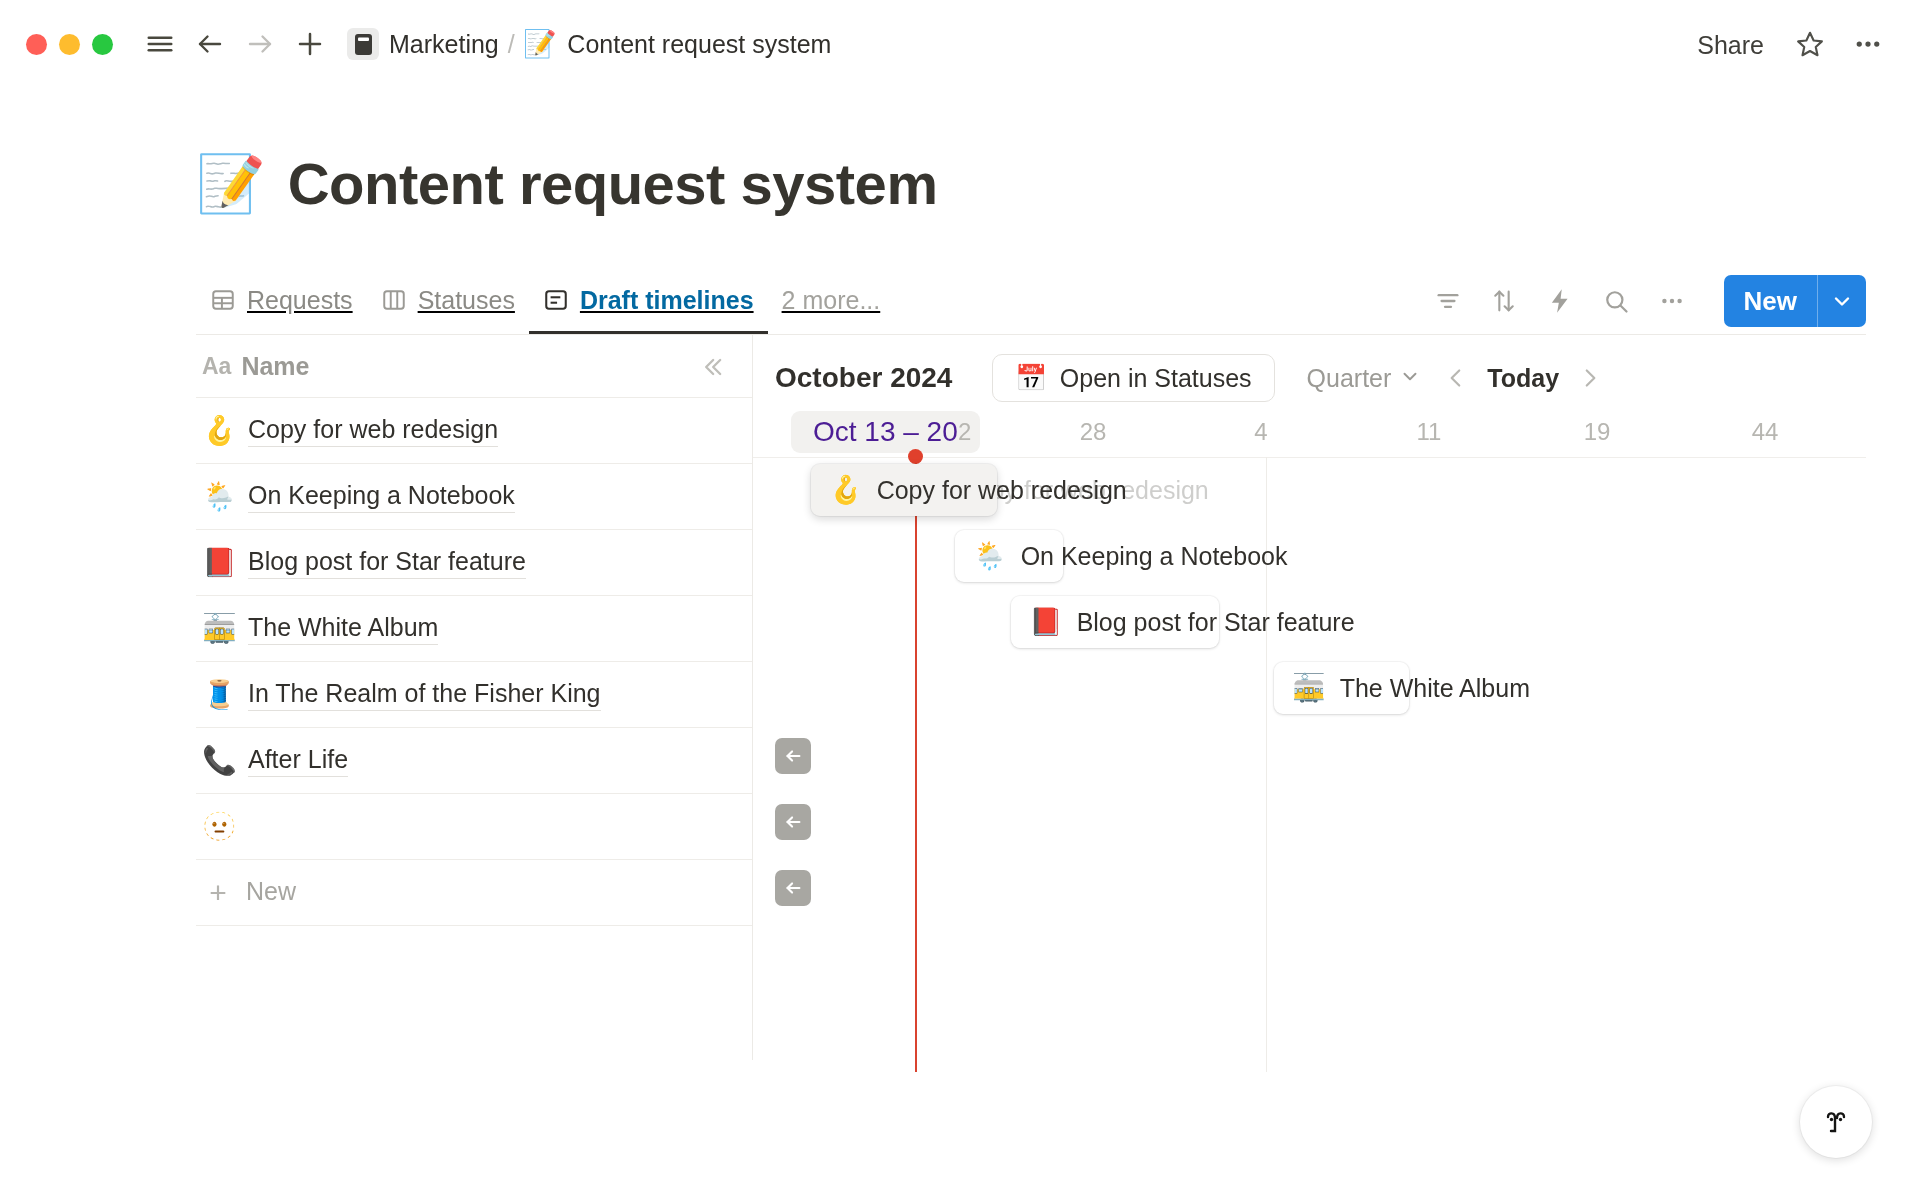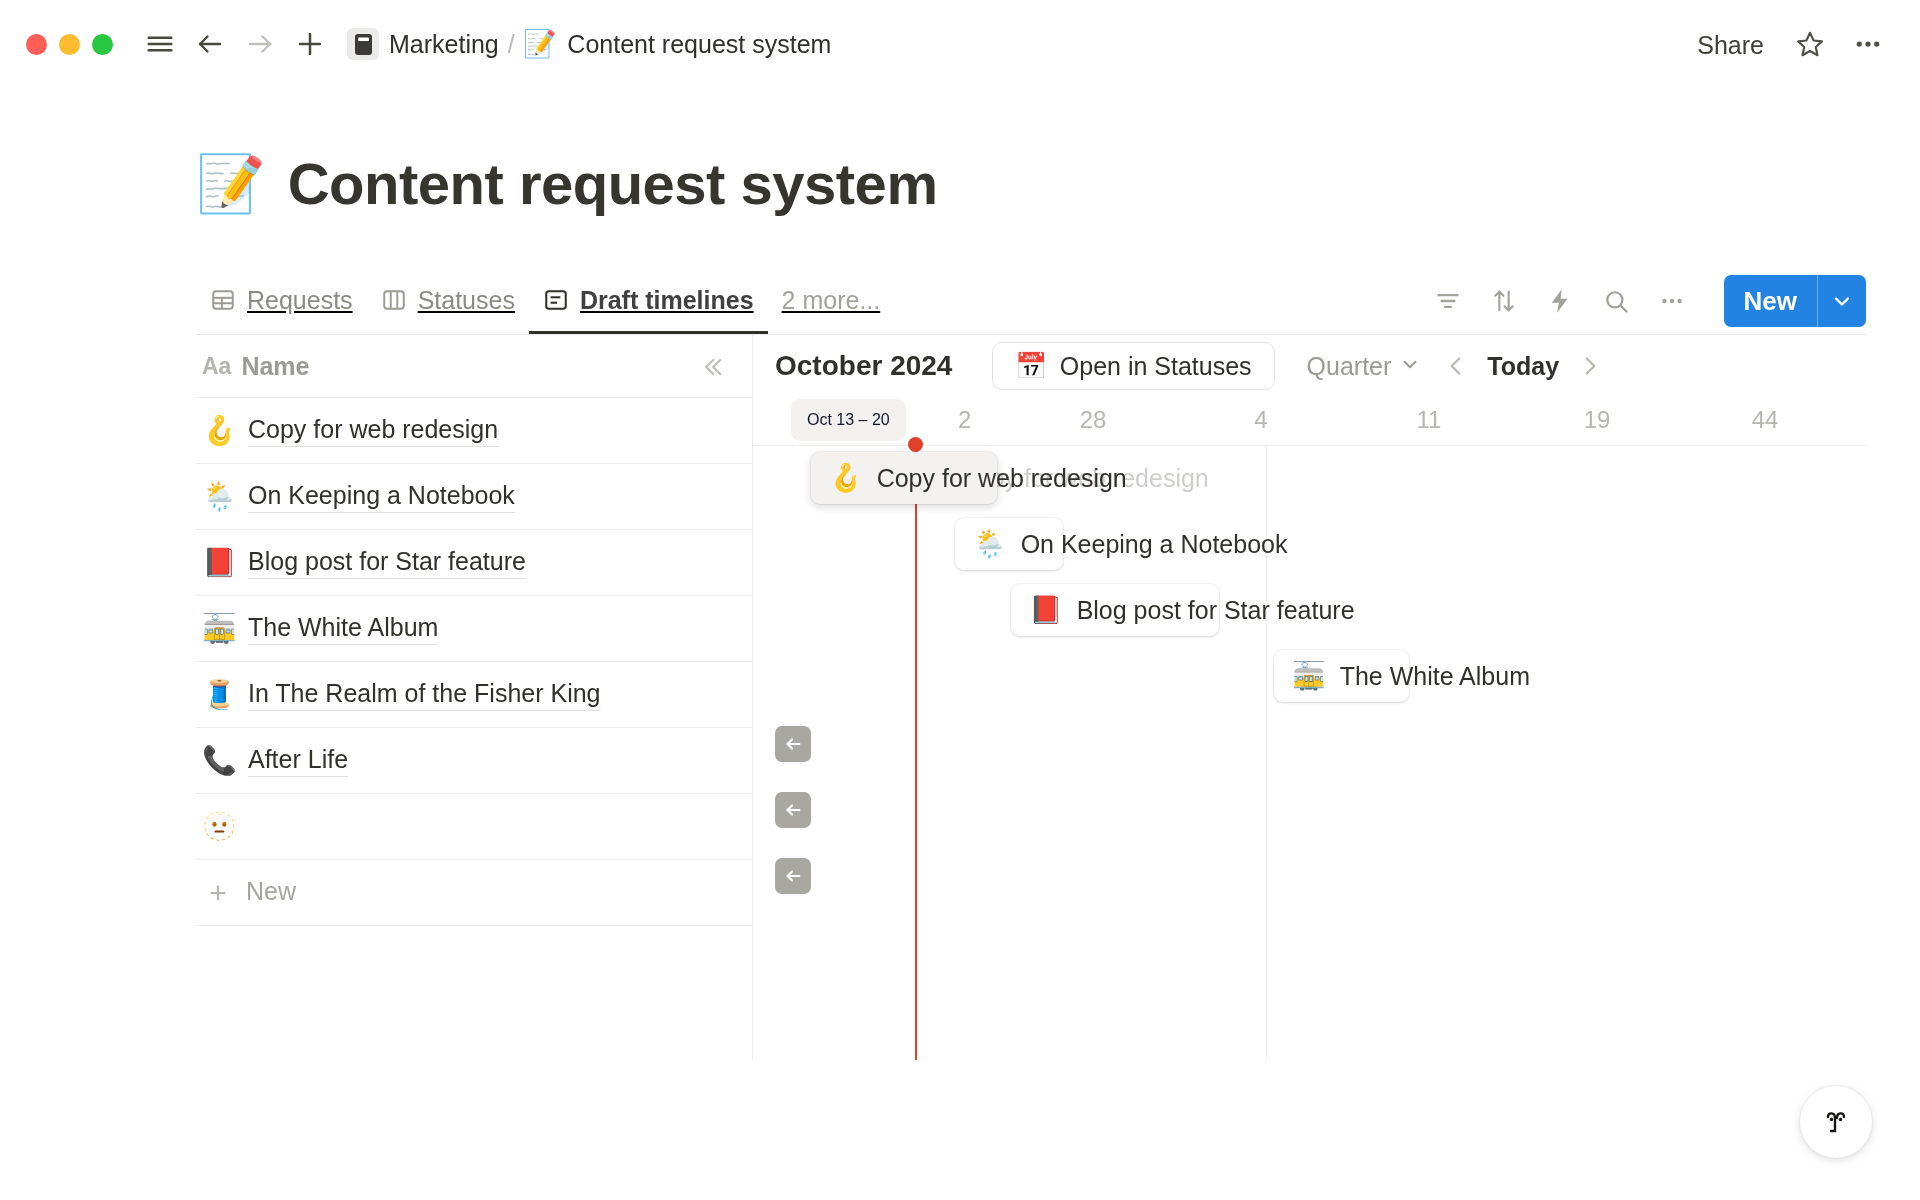--- a/index.html
+++ b/index.html
@@ -123,21 +123,21 @@
     display: flex;
     align-items: center;
     gap: 11px;
     height: 70px;
     padding: 0 14px;
     font-size: 25px;
     color: #8b8a85;
     position: relative;
   }
   .tab .tab-ico { display: flex; color: #9b9a95; }
-  .tab.active { color: #404040; font-weight: bold; }
+  .tab.active { color: #0369a1; font-weight: bold; }
   .tab.active .tab-ico { color: #32302c; }
   .tab.active::after {
     content: "";
     position: absolute;
     left: 0; right: 0; bottom: 0;
     height: 4px;
     background: #32302c;
   }
   .tab-more {
     font-size: 25px;
@@ -257,21 +257,21 @@
   }
   .lrow.newrow .plus { font-size: 30px; color: #b5b4af; width: 32px; text-align: center; }
   .lrow.newrow .nm { border: none; color: #a6a5a0; }
   .list-bottom {
     position: absolute;
     left: 0; width: 556px; height: 1px;
     background: #eeece8;
   }
 
   
-  .tl { position: absolute; top: 0; left: 557px; width: 1113px; height: 725px; }
+  .tl { position: absolute; top: 12px; left: 557px; width: 1113px; height: 725px; }
 
   .tl-head {
     position: absolute;
     top: 0; left: 0;
     width: 1113px; height: 62px;
     display: flex;
     align-items: center;
     padding-left: 22px;
   }
   .tl-month { font-size: 28px; font-weight: bold; color: #32302c; }
@@ -302,25 +302,25 @@
 
   .tl-axis {
     position: absolute;
     top: 62px; left: 0;
     width: 1113px; height: 48px;
   }
   .sel-pill {
     position: absolute;
     left: 38px; top: 2px;
     height: 42px;
-    padding: 0 16px;
+    padding: 0 22px;
     background: #f2f1ef;
     border-radius: 9px;
-    font-size: 16px;
-    color: #0f172a;
+    font-size: 28px;
+    color: #4c1d95;
     line-height: 42px;
     white-space: nowrap;
   }
   .tick {
     position: absolute;
     top: 2px;
     font-size: 24px;
     color: #b7b6b1;
     line-height: 42px;
     transform: translateX(-50%);

